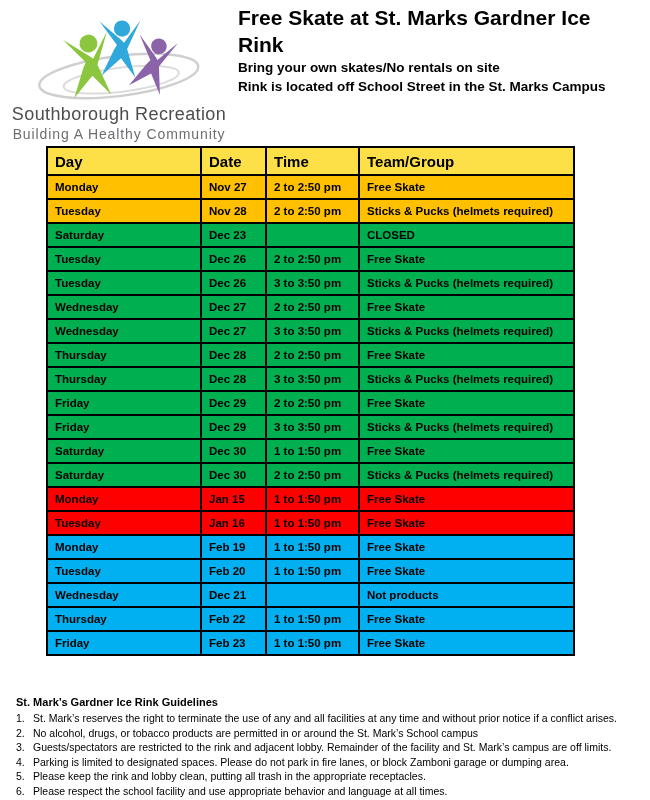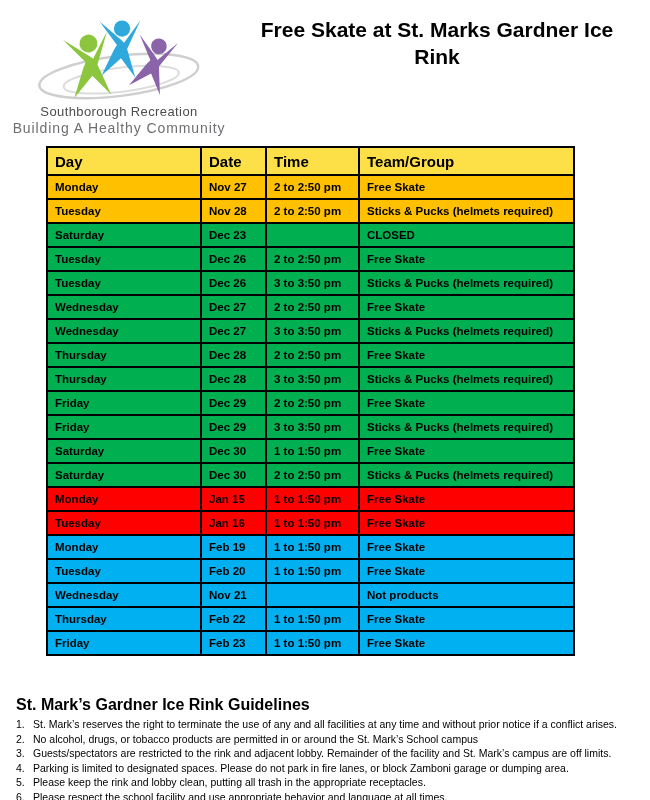--- a/index.html
+++ b/index.html
@@ -5,23 +5,23 @@
   html,body{margin:0;padding:0;}
   body{
     width:650px;height:800px;background:#ffffff;color:#000;
     font-family:"Liberation Sans", sans-serif;
     position:relative;overflow:hidden;
   }
   
   .top{display:flex;height:146px;}
   .logo{width:238px;text-align:center;padding-top:6px;}
   .logo svg{display:block;margin:0 auto;}
-  .logo-name{font-size:13px;color:#4d4d4d;letter-spacing:.4px;margin-top:-4px;}
+  .logo-name{font-size:18px;color:#4d4d4d;letter-spacing:.4px;margin-top:-4px;}
   .logo-tagline{font-size:14px;color:#6d6e71;letter-spacing:.9px;margin-top:1px;}
-  .titles{flex:1;text-align:center;padding-top:16px;padding-right:14px;}
+  .titles{flex:1;text-align:left;padding-top:4px;padding-right:14px;}
   .title{font-size:21px;font-weight:bold;line-height:27px;}
   .subtitle{font-size:13.5px;font-weight:bold;line-height:19px;}
   .subtitle:first-of-type{margin-top:6px;}
   
   table.schedule{
     border-collapse:collapse;margin-left:46px;table-layout:fixed;
     width:527px;
   }
   table.schedule th, table.schedule td{
     border:2px solid #000;padding:0 0 0 7px;text-align:left;
@@ -30,21 +30,21 @@
   table.schedule th{
     height:26px;font-size:15px;font-weight:bold;background:#fde047;
   }
   table.schedule td{
     height:22px;font-size:11.5px;font-weight:bold;
   }
   col.c-day{width:154px;} col.c-date{width:65px;}
   col.c-time{width:93px;} col.c-group{width:215px;}
   
   .guidelines{margin:12px 0 0 16px;}
-  .g-title{font-size:16px;font-weight:bold;margin-bottom:3px;margin-top:40px;}
+  .g-title{font-size:11px;font-weight:bold;margin-bottom:3px;margin-top:40px;}
   .g-item{display:flex;font-size:10.5px;line-height:14.5px;white-space:nowrap;}
   .g-num{width:17px;flex:0 0 17px;}
   .g-text{flex:1;}
 </style>
 </head>
 <body>
 
 <div class="top">
   <div class="logo">
     <svg width="205" height="102" viewBox="0 0 205 102">
@@ -67,20 +67,22 @@
       <g transform="translate(74,61) rotate(-9) scale(1.12)">
         <circle cx="1" cy="-21" r="8" fill="#8cc63e"></circle>
         <path fill="#8cc63e" d="M0,-10 L-21,-28 L-4,-5 L-7,0 L-19,25 L0,8 L14,27 L6,-1 L19,-29 L3,-7 Z"></path>
       </g>
     </svg>
     <div class="logo-name">Southborough Recreation</div>
     <div class="logo-tagline">Building A Healthy Community</div>
   </div>
   <div class="titles">
     <div class="title">Free Skate at St. Marks Gardner Ice Rink</div>
+    <div class="subtitle">Bring your own skates/No rentals on site</div>
+    <div class="subtitle">Rink is located off School Street in the St. Marks Campus</div>
   </div>
 </div>
 
 <table class="schedule">
   <colgroup>
     <col class="c-day">
       <col class="c-date">
       <col class="c-time">
       <col class="c-group">
   </colgroup>
@@ -190,21 +192,21 @@
         <td>Free Skate</td>
       </tr>
       <tr style="background: rgb(0, 176, 240);">
         <td>Tuesday</td>
         <td>Feb 20</td>
         <td>1 to 1:50 pm</td>
         <td>Free Skate</td>
       </tr>
       <tr style="background: rgb(0, 176, 240);">
         <td>Wednesday</td>
-        <td>Nov 21</td>
+        <td>Dec 21</td>
         <td></td>
         <td>Not products</td>
       </tr>
       <tr style="background: rgb(0, 176, 240);">
         <td>Thursday</td>
         <td>Feb 22</td>
         <td>1 to 1:50 pm</td>
         <td>Free Skate</td>
       </tr>
       <tr style="background: rgb(0, 176, 240);">

